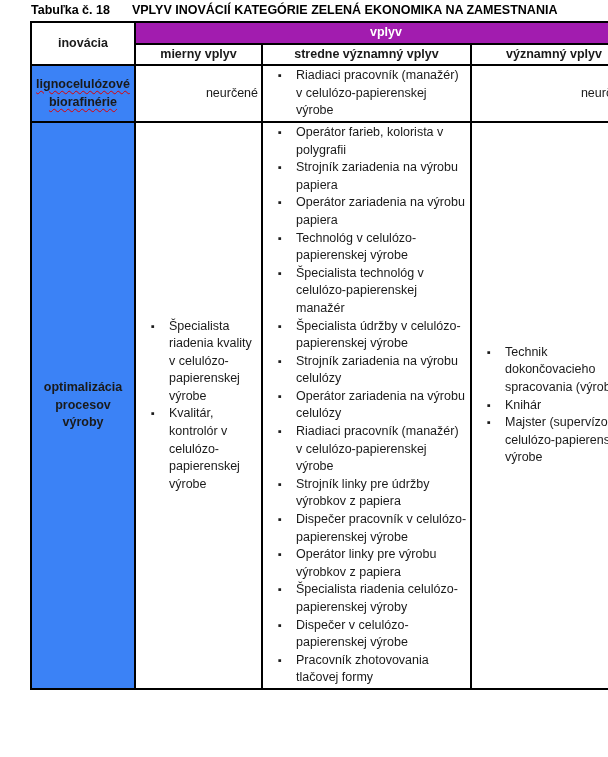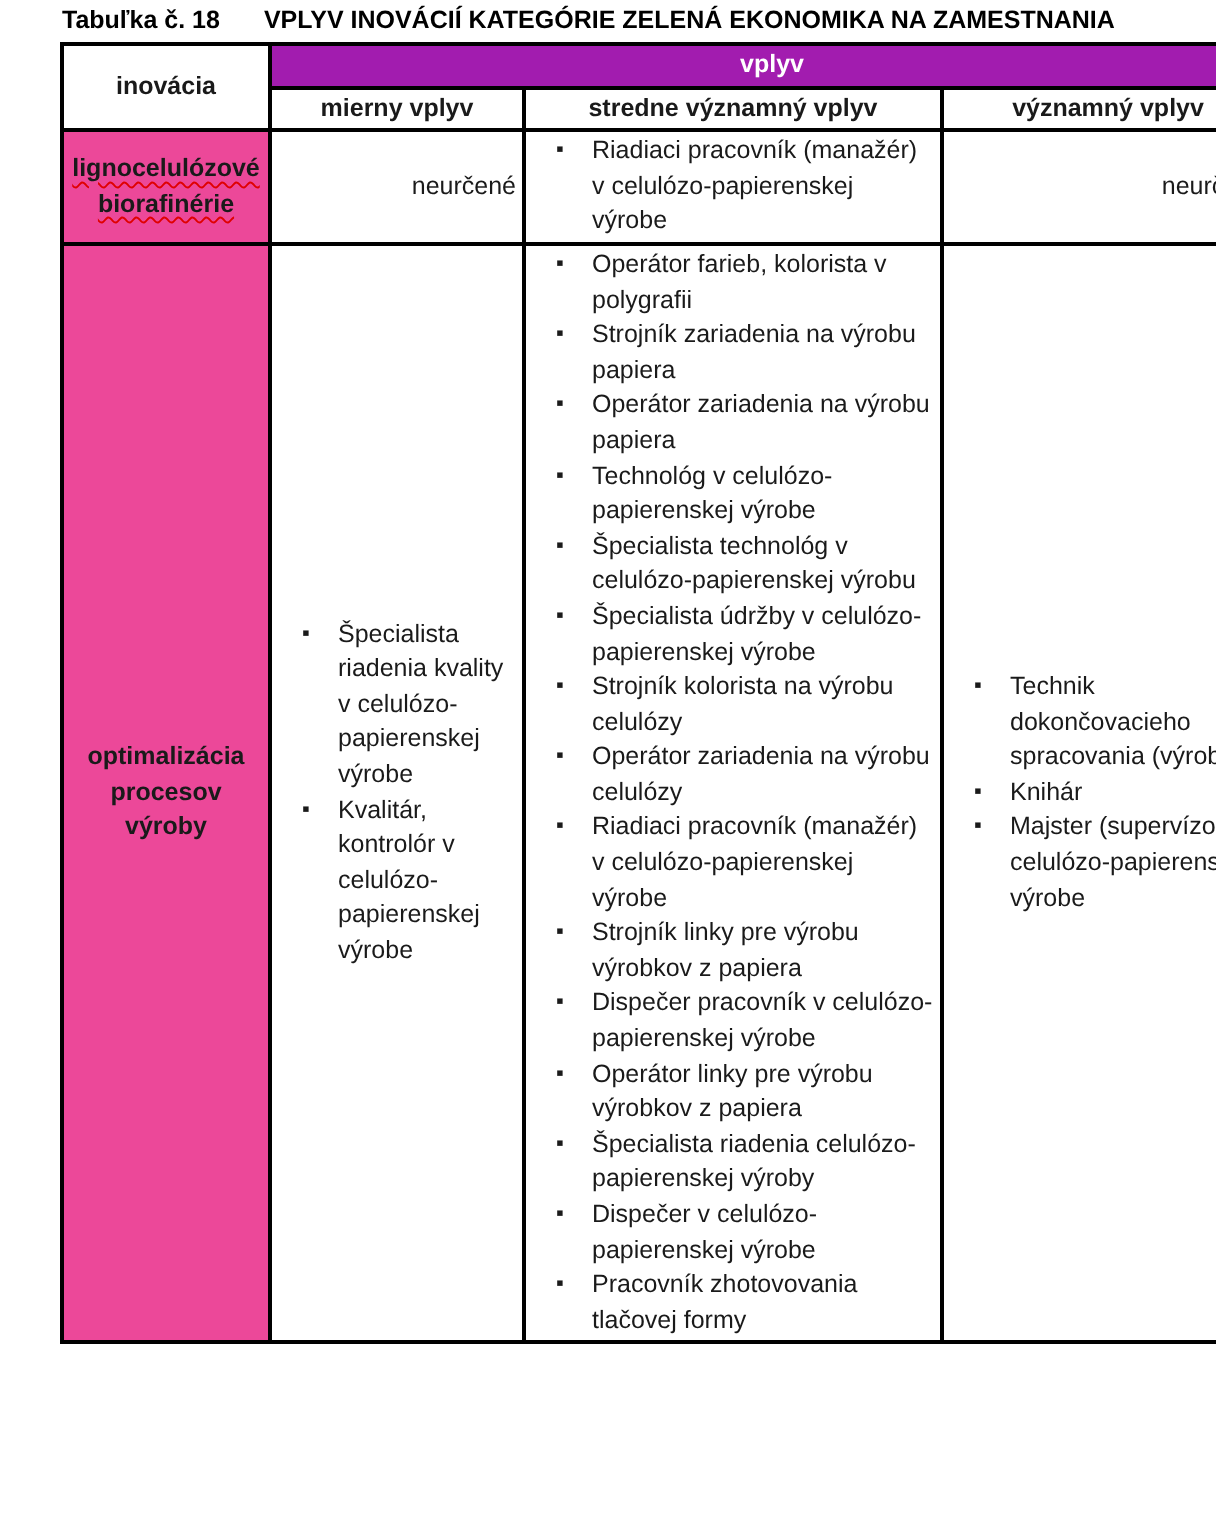--- a/index.html
+++ b/index.html
@@ -39,21 +39,21 @@
     height: 19px;
   }
   td.teal-hdr {
     background: #a21caf;
     color: #ffffff;
     font-weight: bold;
     text-align: center;
     height: 19px;
   }
   td.row-label {
-    background: #ec4899;
+    background: #3b82f6;
     font-weight: bold;
     text-align: center;
     vertical-align: middle;
   }
   td.row-label.squiggle {
     text-decoration: underline;
     text-decoration-style: wavy;
     text-decoration-color: #e00000;
     text-decoration-thickness: 1px;
     text-underline-offset: 2px;
@@ -127,26 +127,26 @@
               <li>Špecialista riadenia kvality v celulózo-papierenskej výrobe</li>
               <li>Kvalitár, kontrolór v celulózo-papierenskej výrobe</li>
             </ul>
         </td>
         <td class="list-cell">
           <ul class="bullets">
               <li>Operátor farieb, kolorista v polygrafii</li>
               <li>Strojník zariadenia na výrobu papiera</li>
               <li>Operátor zariadenia na výrobu papiera</li>
               <li>Technológ v celulózo-papierenskej výrobe</li>
-              <li>Špecialista technológ v celulózo-papierenskej výrobu</li>
+              <li>Špecialista technológ v celulózo-papierenskej manažér</li>
               <li>Špecialista údržby v celulózo-papierenskej výrobe</li>
-              <li>Strojník kolorista na výrobu celulózy</li>
+              <li>Strojník zariadenia na výrobu celulózy</li>
               <li>Operátor zariadenia na výrobu celulózy</li>
               <li>Riadiaci pracovník (manažér) v celulózo-papierenskej výrobe</li>
-              <li>Strojník linky pre výrobu výrobkov z papiera</li>
+              <li>Strojník linky pre údržby výrobkov z papiera</li>
               <li>Dispečer pracovník v celulózo-papierenskej výrobe</li>
               <li>Operátor linky pre výrobu výrobkov z papiera</li>
               <li>Špecialista riadenia celulózo-papierenskej výroby</li>
               <li>Dispečer v celulózo-papierenskej výrobe</li>
               <li>Pracovník zhotovovania tlačovej formy</li>
             </ul>
         </td>
         <td class="list-cell">
           <ul class="bullets">
               <li>Technik dokončovacieho spracovania (výrobe)</li>

